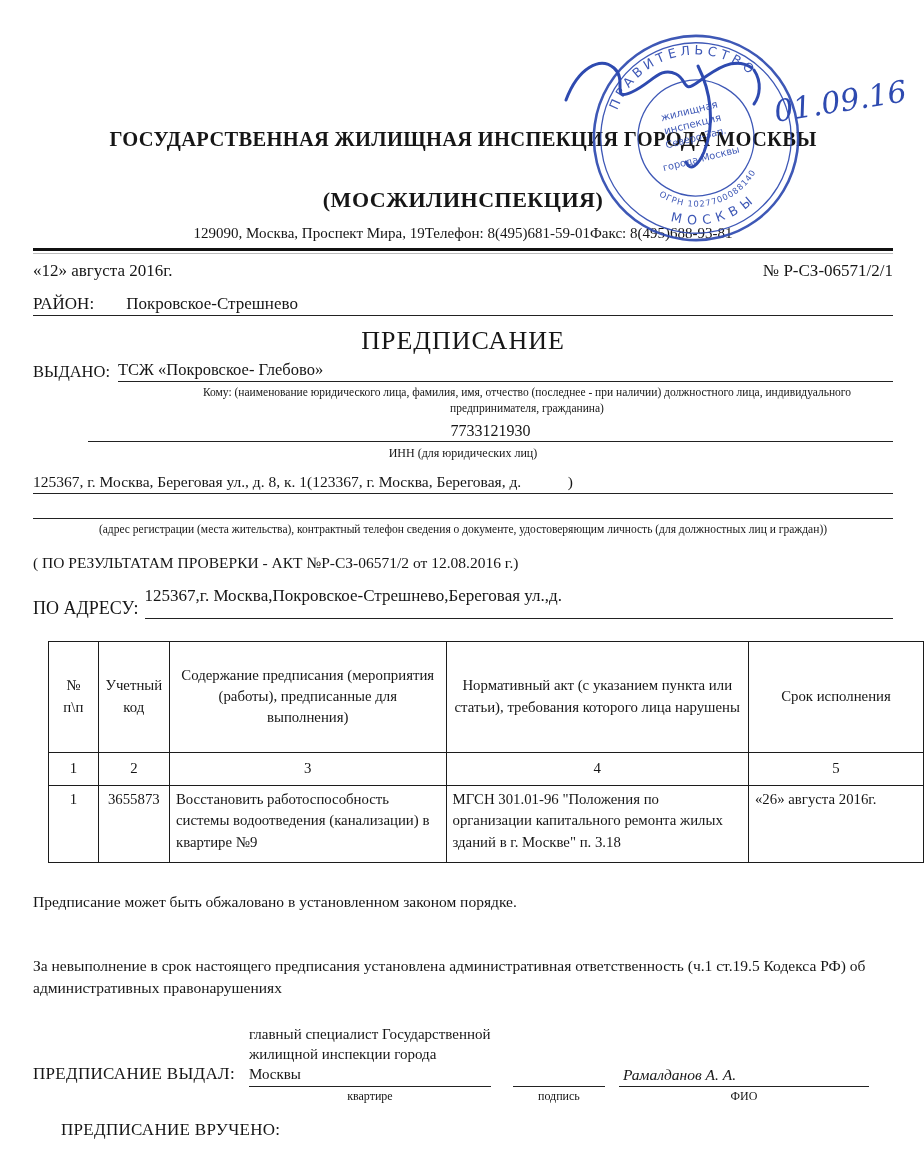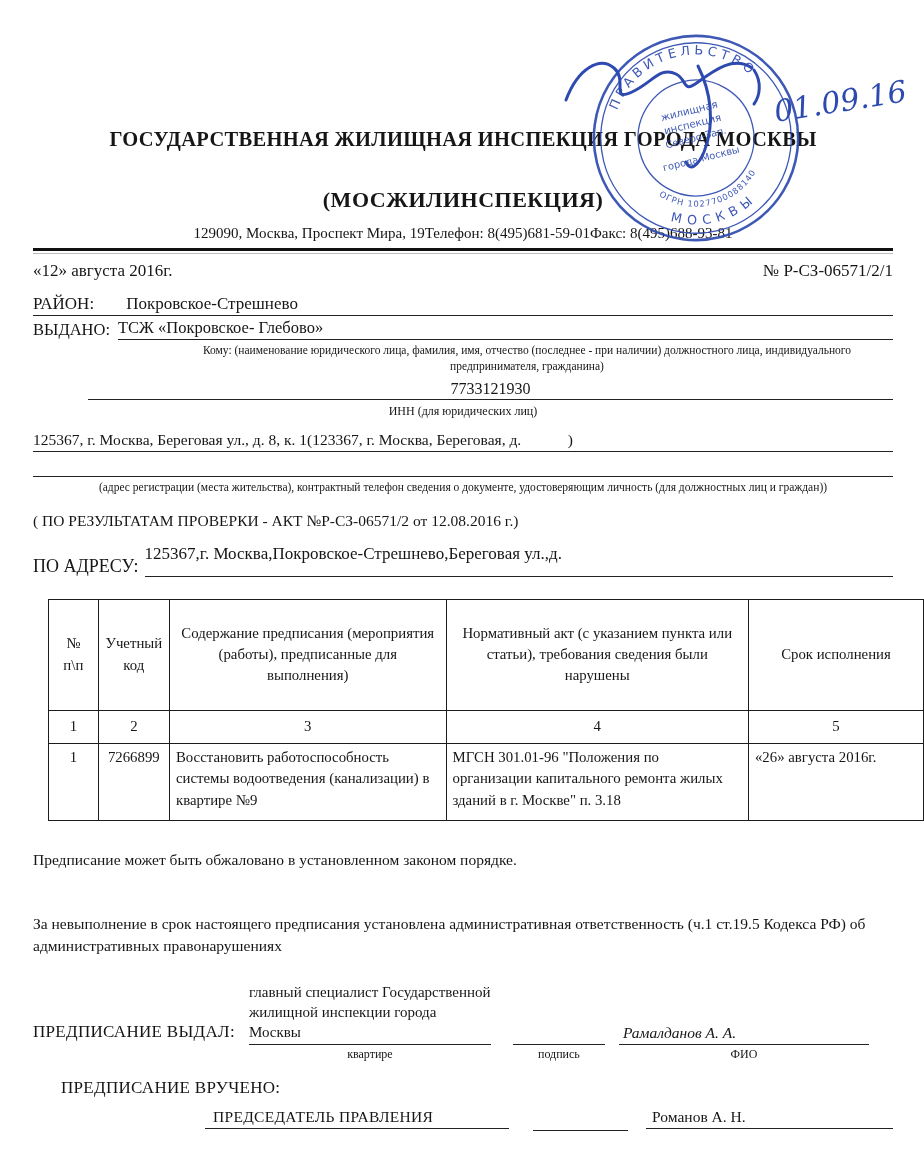--- a/index.html
+++ b/index.html
@@ -175,20 +175,21 @@
     <div class="meta-row">
       <span>«12» августа 2016г.</span>
       <span>№ Р-СЗ-06571/2/1</span>
     </div>
 
     <div class="district-row">
       <span class="district-label">РАЙОН:</span>
       <span class="district-value">Покровское-Стрешнево</span>
     </div>
 
+    <div class="doc-title">ПРЕДПИСАНИЕ</div>
 
     <div class="issued-row">
       <span class="issued-label">ВЫДАНО:</span>
       <span class="issued-value">ТСЖ «Покровское- Глебово»</span>
     </div>
 
     <div class="caption-center caption-indent">
       <div>Кому: (наименование юридического лица, фамилия, имя, отчество (последнее - при наличии) должностного лица, индивидуального</div>
       <div>предпринимателя, гражданина)</div>
     </div>
@@ -213,33 +214,33 @@
           <col class="col2">
           <col class="col3">
           <col class="col4">
           <col class="col5">
       </colgroup>
       <tbody>
         <tr class="hdr">
           <td>№ п\п</td>
           <td>Учетный код</td>
           <td>Содержание предписания (мероприятия (работы), предписанные для выполнения)</td>
-          <td>Нормативный акт (с указанием пункта или статьи), требования сведения были нарушены</td>
+          <td>Нормативный акт (с указанием пункта или статьи), требования которого лица нарушены</td>
           <td>Срок исполнения</td>
         </tr>
         <tr class="nums">
           <td>1</td>
           <td>2</td>
           <td>3</td>
           <td>4</td>
           <td>5</td>
         </tr>
         <tr class="data">
           <td class="c-center">1</td>
-          <td class="c-center">7266899</td>
+          <td class="c-center">3655873</td>
           <td>Восстановить работоспособность системы водоотведения (канализации) в квартире №9</td>
           <td>МГСН 301.01-96 "Положения по организации капитального ремонта жилых зданий в г. Москве" п. 3.18</td>
           <td>«26» августа 2016г.</td>
         </tr>
       </tbody>
     </table>
 
     <div class="appeal-note">Предписание может быть обжаловано в установленном законом порядке.</div>
 
     <div class="liability-note">За невыполнение в срок настоящего предписания установлена административная ответственность (ч.1 ст.19.5 Кодекса РФ) об административных правонарушениях</div>

